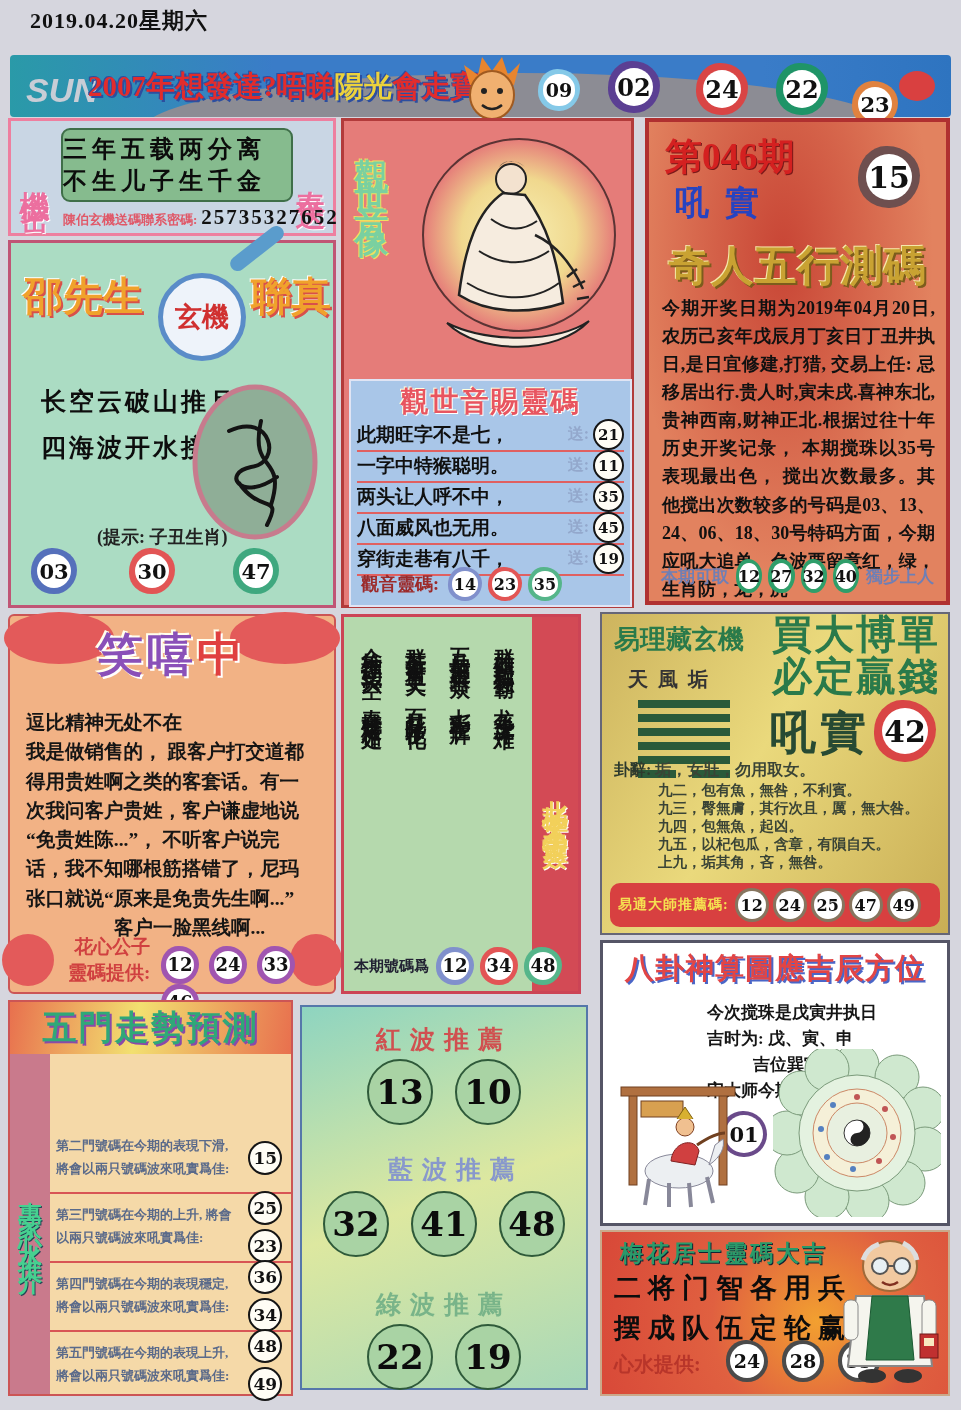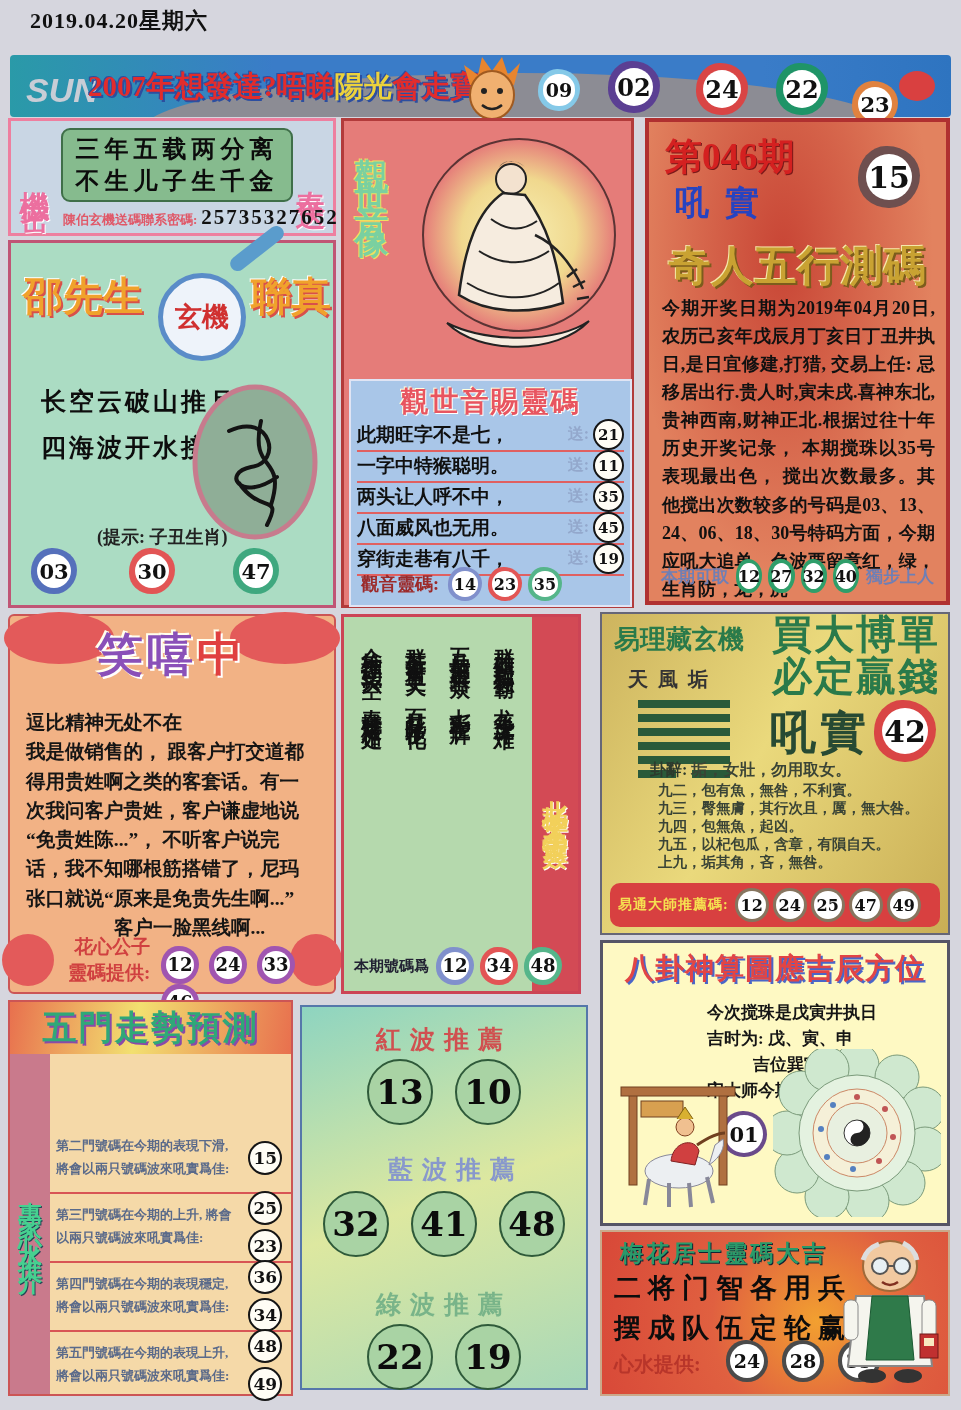--- a/index.html
+++ b/index.html
@@ -40,21 +40,21 @@
   #banner-title .hl{color:#ecd23c;}
   #face-icon{position:absolute;left:452px;top:0px;}
   #red-dot{position:absolute;right:16px;top:16px;width:36px;height:30px;border-radius:50%;background:#d94040;}
   
   #box-secret{left:8px;top:118px;width:328px;height:118px;background:#c9d6e4;border:3px solid #ee7f9f;}
   .seal{position:absolute;top:4px;bottom:4px;width:42px;writing-mode:vertical-rl;text-orientation:upright;
       font-size:30px;font-weight:900;color:#ec6f9f;display:flex;align-items:center;justify-content:center;
       letter-spacing:10px;text-shadow:1px 1px 0 #fff;}
   #secret-green{position:absolute;left:50px;top:7px;width:228px;height:70px;background:#86bb8e;
       border:2px solid #3f6f49;border-radius:9px;display:flex;flex-direction:column;justify-content:center;}
-  #secret-green div{font-size:24px;font-weight:900;letter-spacing:5px;text-align:center;color:#0c0c0c;font-family:Liberation Serif, serif;}
+  #secret-green div{font-size:24px;font-weight:900;letter-spacing:5px;text-align:left;color:#0c0c0c;font-family:Liberation Serif, serif;}
   #secret-contact{position:absolute;left:52px;top:84px;white-space:nowrap;}
   #secret-contact .lbl{font-size:13px;font-weight:900;color:#e05868;}
   #secret-contact .num{font-size:21px;font-weight:900;color:#111;letter-spacing:2px;}
   #box-master{left:8px;top:240px;width:328px;height:368px;background:#abdcc3;border:3px solid #c05575;}
   .mtitle{position:absolute;font-size:40px;font-weight:900;color:#f0a22c;
       text-shadow:2px 2px 0 #d8504a,-1px -1px 0 #fff;}
   #magnifier{position:absolute;left:147px;top:30px;width:78px;height:78px;border:5px solid #5a8cc8;
       border-radius:50%;background:#eef3fa;display:flex;align-items:center;justify-content:center;}
   #magnifier span{font-size:27px;font-weight:900;color:#d03030;}
   #mag-handle{position:absolute;left:214px;top:-2px;width:64px;height:15px;background:#5a9ccc;
@@ -142,26 +142,26 @@
   #yj-gua-name{position:absolute;left:26px;top:52px;font-size:20px;font-weight:700;color:#333;letter-spacing:10px;}
   #yj-hex{position:absolute;left:36px;top:86px;}
   .hexline{width:92px;height:8px;background:#2a5a3a;margin-bottom:6px;}
   .hexline.broken{background:none;display:flex;justify-content:space-between;}
   .hexline.broken i{display:block;width:38px;height:8px;background:#2a5a3a;}
   #yj-call{position:absolute;left:168px;top:88px;font-size:46px;font-weight:900;color:#274a33;letter-spacing:4px;}
   #yj-guaci{position:absolute;left:12px;top:146px;font-size:16px;font-weight:900;color:#3a4436;}
   #yj-yao{position:absolute;left:12px;top:168px;font-size:14.5px;font-weight:900;color:#3a4436;line-height:1.24;}
   #yj-yao .lead{display:flex;}
   #yj-yao .ind{padding-left:44px;}
-  .yj-lbl{color:#2d3a2d;margin-right:4px;white-space:nowrap;margin-left:36px;}
+  .yj-lbl{color:#2d3a2d;margin-right:4px;white-space:nowrap;}
   #yj-banner{position:absolute;left:8px;right:8px;bottom:6px;height:44px;background:#d84040;border-radius:10px;
       display:flex;align-items:center;padding:0 8px;}
   #yj-banner .lbl{font-size:14px;font-weight:900;color:#f5e050;letter-spacing:1px;white-space:nowrap;margin-right:4px;}
   
-  #box-bagua{left:600px;top:940px;width:350px;height:286px;background:#fef9c3;border:3px solid #556;}
+  #box-bagua{left:600px;top:940px;width:350px;height:286px;background:#ffffff;border:3px solid #556;}
   #bagua-title{position:absolute;left:0;right:0;top:6px;text-align:center;font-size:29px;font-weight:900;
       color:#e24545;letter-spacing:1px;text-shadow:2px 2px 0 #4a66c8;}
   .bagua-line{position:absolute;left:90px;font-size:17px;font-weight:900;color:#151515;}
   #bagua-balls{position:absolute;left:118px;top:168px;display:flex;gap:14px;}
   #horse-art{position:absolute;left:8px;bottom:4px;}
   #bagua-art{position:absolute;right:6px;bottom:2px;}
   
   #box-duel{left:600px;top:1230px;width:350px;height:166px;border:2px solid #caa98a;
       background:radial-gradient(circle at 62% 55%,#f2a030,#e06040 45%,#d84838);}
   #duel-title{position:absolute;left:18px;top:6px;font-size:23px;font-weight:900;color:#2a9a6a;

